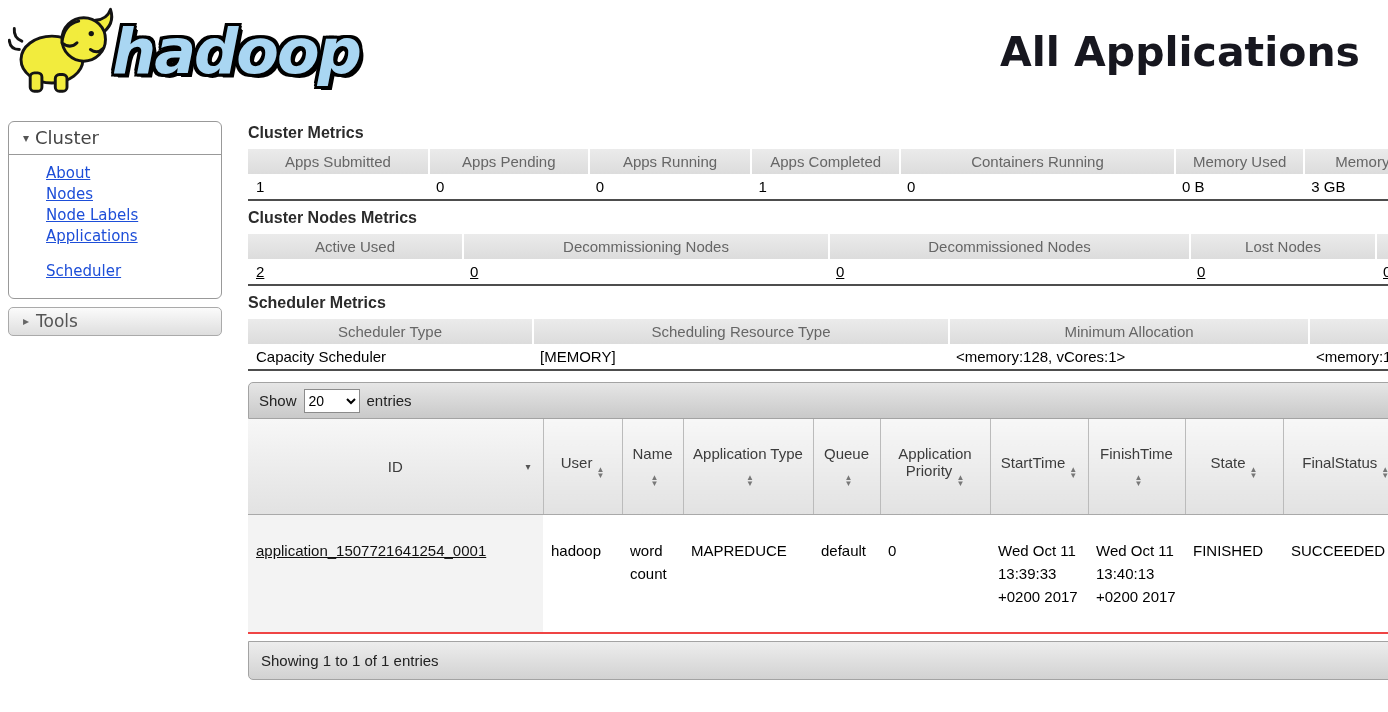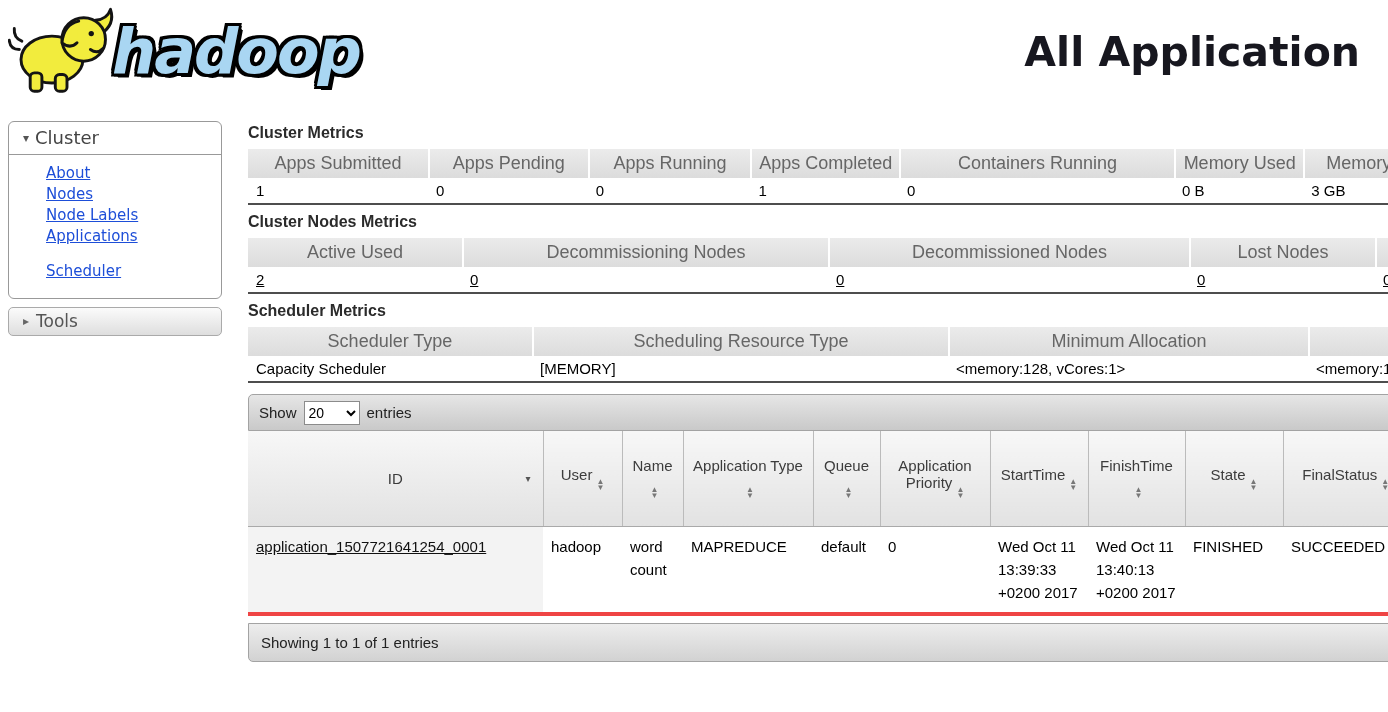--- a/index.html
+++ b/index.html
@@ -47,21 +47,21 @@
     background: linear-gradient(#fbfbfb, #dedede);
     padding: 3px 8px 4px 14px; font-size: 17px; color: #555; cursor: pointer;
   }
   .tools-bar .caret { font-size: 12px; color: #666; margin-right: 7px; vertical-align: 2px; }
   
   .main { flex: 1 1 auto; min-width: 0; overflow: hidden; margin-left: 26px; padding-top: 4px; }
   .sec-title { font-size: 16px; font-weight: bold; color: #2b2b2b; margin: 8px 0 7px 0; }
   table.metrics { border-collapse: separate; border-spacing: 0; table-layout: fixed; }
   table.metrics thead th {
     background: linear-gradient(#ebebeb, #dcdcdc);
-    color: #666; font-weight: normal; font-size: 18px;
+    color: #666; font-weight: normal; font-size: 15px;
     padding: 4px 6px; text-align: center;
     border-left: 2px solid #fff; box-sizing: border-box;
     white-space: nowrap; overflow: hidden;
   }
   table.metrics thead th:first-child { border-left: none; }
   table.metrics tbody td {
     background: #fff; font-size: 15px; color: #000;
     padding: 4px 8px; border-bottom: 2px solid #4d4d4d;
     box-sizing: border-box; white-space: nowrap; overflow: hidden;
   }
@@ -90,22 +90,22 @@
     text-align: center; padding: 6px 6px; cursor: pointer;
     border-left: 1px solid #bbb; border-bottom: 1px solid #a9a9a9;
     position: relative; overflow: hidden;
   }
   table.apps-table thead th:first-child { border-left: none; }
   .sort-desc { position: absolute; right: 12px; top: 42px; font-size: 10px; color: #555; }
   .sort-both { display: inline-flex; flex-direction: column; vertical-align: -4px; margin-left: 4px; }
   .sort-both span { font-size: 8px; line-height: 6px; color: #777; }
   table.apps-table tbody td {
     vertical-align: top; font-size: 15px; color: #000;
-    padding: 8px 8px; line-height: 23px;
-    border-bottom: 4px solid #ef4444; box-sizing: border-box;
+    padding: 24px 8px; line-height: 23px;
+    border-bottom: 2px solid #ef4444; box-sizing: border-box;
     overflow: hidden;
   }
   table.apps-table tbody td.sorted { background: #f3f3f3; }
   table.apps-table tbody td a { color: #111; text-decoration: underline; cursor: pointer; }
   .apps-footer {
     margin-top: 7px; box-sizing: border-box; width: 1160px; height: 39px;
     background: linear-gradient(#ededed, #d2d2d2);
     border: 1px solid #a3a3a3; border-radius: 0 0 5px 5px;
     display: flex; align-items: center; padding: 0 12px;
     font-size: 15px; color: #222;
@@ -125,21 +125,21 @@
         <rect x="56" y="82" width="14" height="20" rx="5"></rect>
         <path d="M110 34 q18 -12 12 -30 q-4 12 -18 13"></path>
         <circle cx="90" cy="40" r="26"></circle>
         <path d="M84 18 q-18 4 -20 26 q10 8 18 0"></path>
         <circle cx="99" cy="33" r="3.2" fill="#141414" stroke="none"></circle>
         <path d="M98 52 q8 6 15 -1" fill="none"></path>
       </g>
     </svg>
     <span class="logo-text">hadoop</span>
   </div>
-  <h1 class="page-title">All Application</h1>
+  <h1 class="page-title">All Applications</h1>
 </header>
 
 <div class="content">
   <aside class="sidebar">
     <div class="cluster-box">
       <div class="cluster-header">
         <span class="caret">▾</span><span>Cluster</span>
       </div>
       <nav class="cluster-links">
         <a>About</a>

